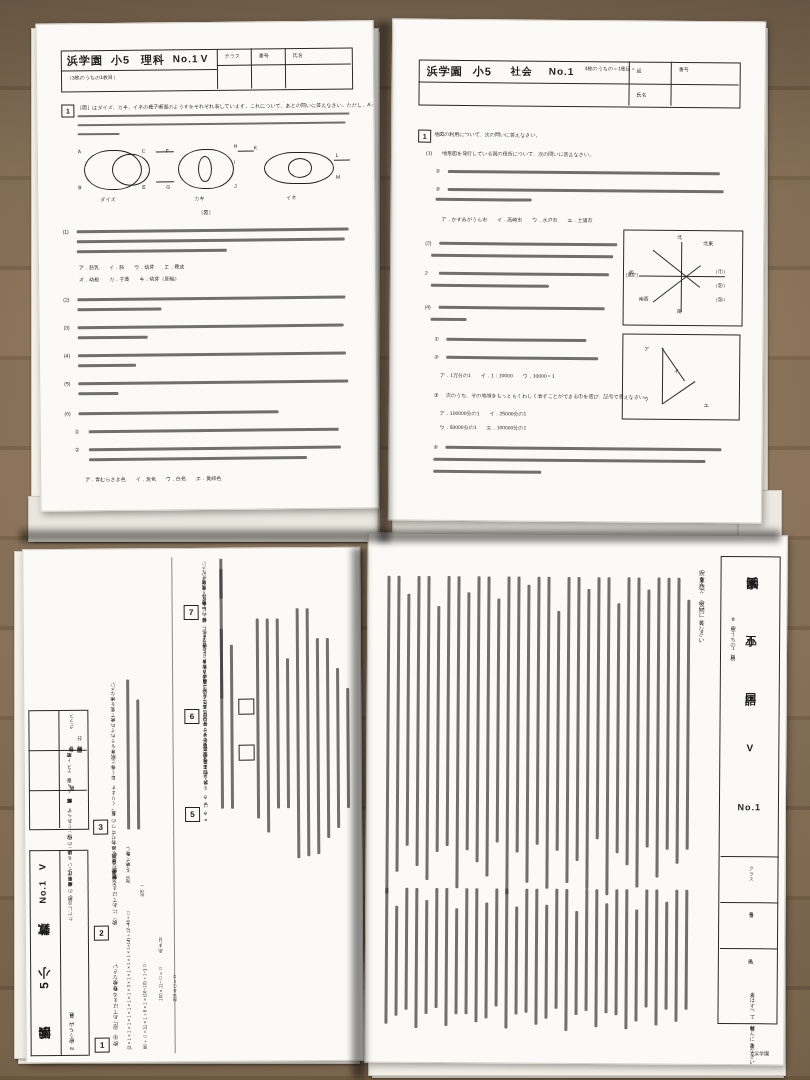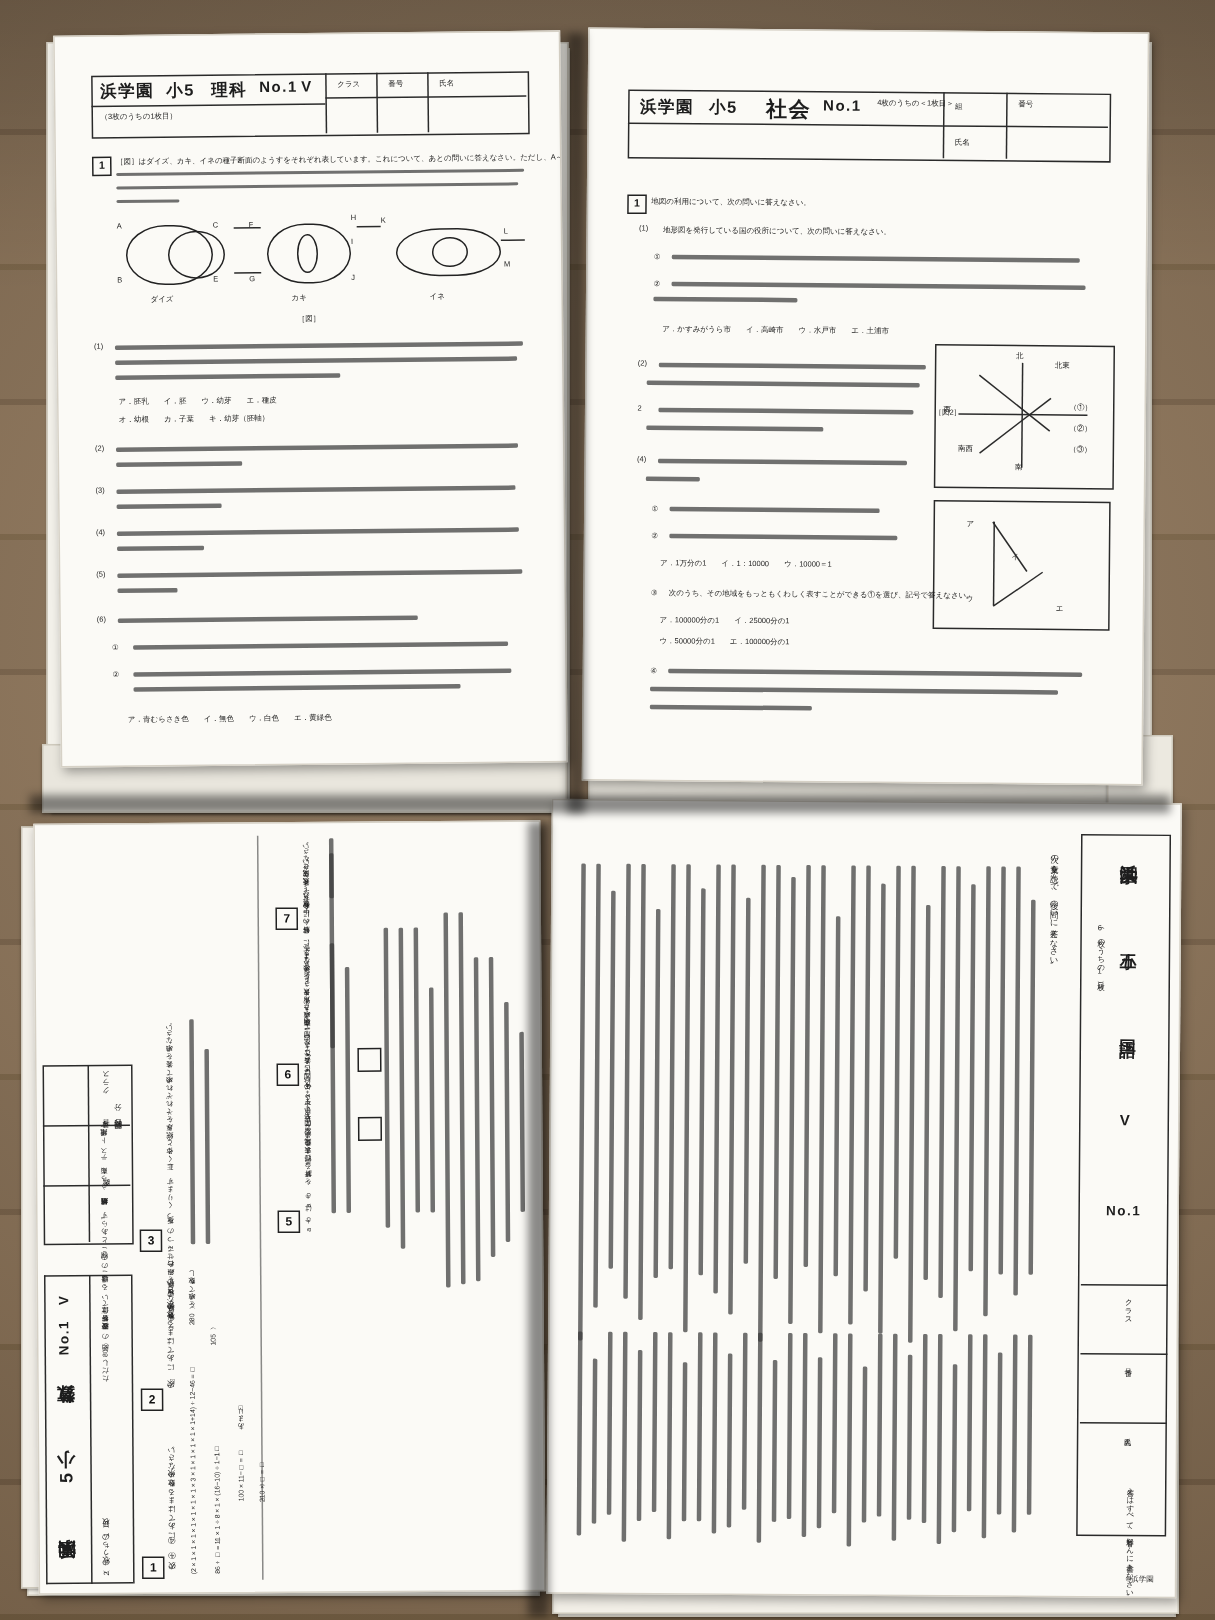--- a/index.html
+++ b/index.html
@@ -168,21 +168,21 @@
     <div class="pg">
 
       <div class="frame" style="left:26px;top:40px;width:320px;height:44px;"></div>
       <div class="ln" style="left:236px;top:40px;width:1px;height:44px;"></div>
       <div class="ln" style="left:278px;top:40px;width:1px;height:44px;"></div>
       <div class="ln" style="left:236px;top:62px;width:110px;height:1px;"></div>
       <div class="ln" style="left:26px;top:62px;width:210px;height:1px;"></div>
 
       <div class="txt ttl" style="left:34px;top:44px;font-size:11px;">浜学園</div>
       <div class="txt ttl" style="left:80px;top:44px;font-size:11px;">小5</div>
-      <div class="txt ttl" style="left:118px;top:44px;font-size:14px;">社会</div>
+      <div class="txt ttl" style="left:118px;top:44px;font-size:10px;">社会</div>
       <div class="txt ttl" style="left:156px;top:45px;font-size:10px;">No.1</div>
       <div class="txt xsmall" style="left:192px;top:44px;">4枚のうちの＜1枚目＞</div>
       <div class="txt xsmall" style="left:244px;top:46px;">組</div>
       <div class="txt xsmall" style="left:286px;top:44px;">番号</div>
       <div class="txt xsmall" style="left:244px;top:70px;">氏名</div>
 
       <div class="boxnum" style="left:26px;top:110px;width:11px;height:11px;font-size:7px;">1</div>
       <div class="txt xsmall" style="left:42px;top:111px;">地図の利用について、次の問いに答えなさい。</div>
 
       <div class="txt xsmall" style="left:34px;top:130px;">(1)</div>

